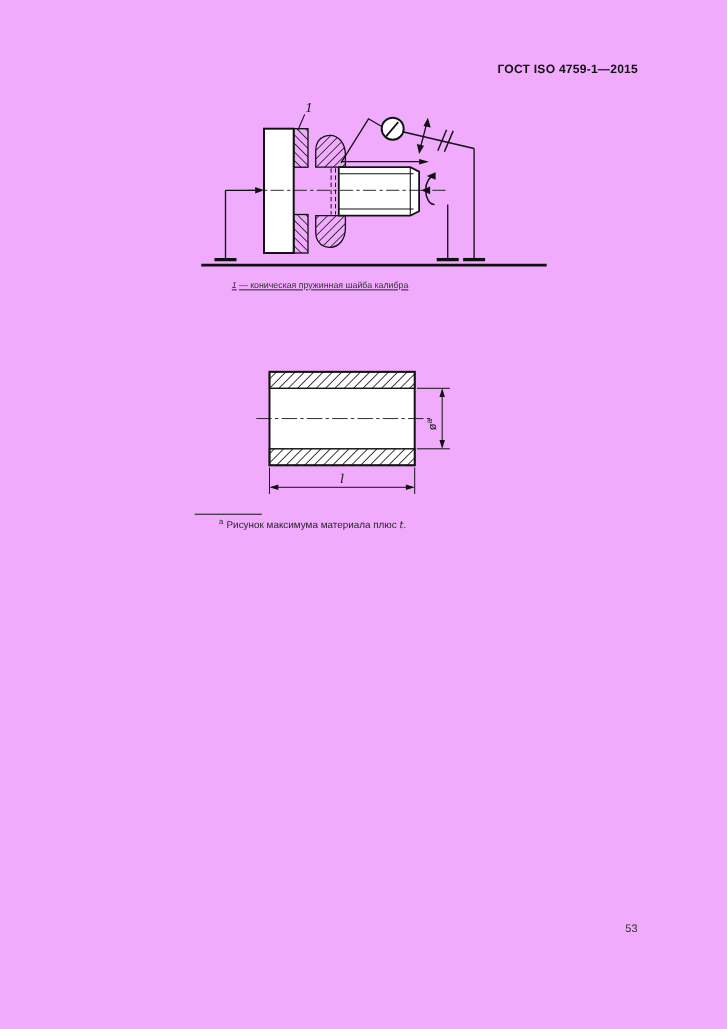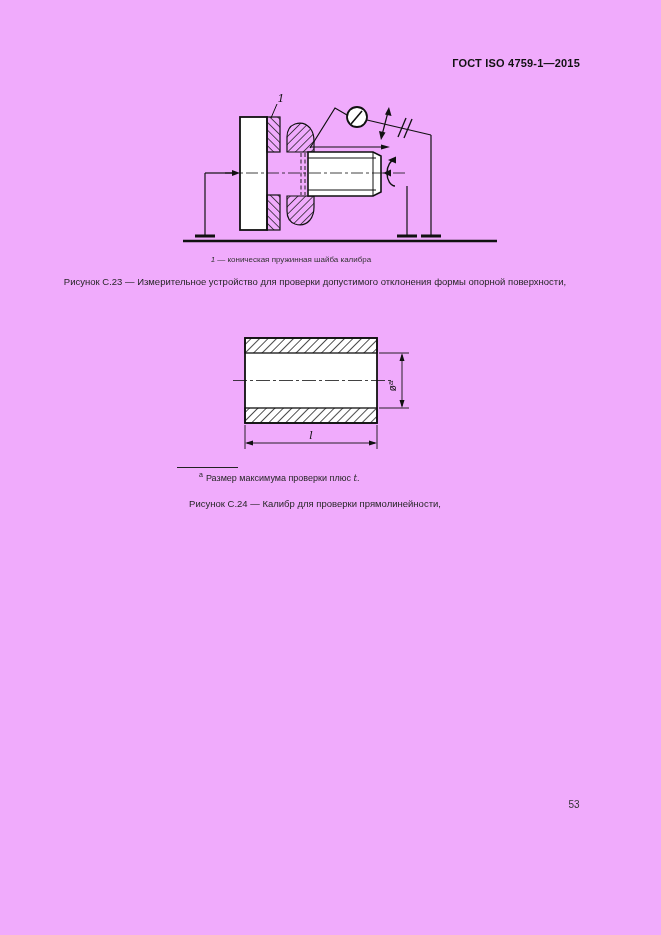--- a/index.html
+++ b/index.html
@@ -8,33 +8,33 @@
     font-family:"Liberation Sans", sans-serif; color:#1c1c1c; overflow:hidden;
   }
   .abs { position:absolute; }
   .header {
     top:57px; left:0; width:580px; text-align:right;
     font-size:11px; font-weight:bold; color:#111; letter-spacing:0.2px;
   }
   .fig-svg { position:absolute; }
   .legend {
     top:255px; left:0; width:582px; text-align:center;
-    font-size:8px; color:#333;
+    font-size:8px; color:#333;text-decoration:underline;
   }
   .legend i { margin-right:2px; }
   .caption {
     left:30px; width:570px; text-align:center;
     font-size:9.5px; color:#262626; line-height:14.5px;
   }
   .caption-c23 { top:275px; }
   .caption-c24 { top:497px; }
   .fn-rule { top:467px; left:177px; width:61px; border-top:1.2px solid #222; height:0; }
   .footnote { top:471px; left:199px; font-size:9px; color:#262626; }
   .footnote sup { font-size:7px; margin-right:3px; }
-  .pagenum { top:799px; left:558px; width:32px; text-align:center; font-size:10px; color:#333; }
+  .pagenum { top:839px; left:558px; width:32px; text-align:center; font-size:10px; color:#333; }
   svg text { fill:#111; }
   .dimletter { font-family:"DejaVu Serif", serif; font-style:italic; }
 </style>
 </head>
 <body>
 
 <div class="page">
 
   <div class="abs header">ГОСТ ISO 4759-1—2015</div>
 
@@ -122,21 +122,20 @@
       <line x1="102" y1="19" x2="96" y2="33" stroke="#111" stroke-width="1"></line>
       <text x="106" y="17" text-anchor="middle" font-size="11" font-style="italic" class="dimletter">1</text>
     </g>
   </svg>
 
   <div class="abs legend">
     <i>1</i><span>— коническая пружинная шайба калибра</span>
   </div>
 
   <div class="abs caption caption-c23">
-    <div>Рисунок С.23 — Измерительное устройство для проверки допустимого отклонения формы опорной поверхности,</div>
   </div>
 
   <svg class="fig-svg" style="left:225px; top:330px;" width="190" height="122" viewBox="0 0 190 122">
     <defs>
       <pattern id="f2a" patternUnits="userSpaceOnUse" width="6" height="6" patternTransform="rotate(45)">
         <line x1="0" y1="0" x2="0" y2="6" stroke="#111" stroke-width="1.5"></line>
       </pattern>
     </defs>
 
     <g>
@@ -166,22 +165,21 @@
       <line x1="22" y1="113" x2="150" y2="113" stroke="#111" stroke-width="0.9"></line>
       <polygon points="20,113 28,110.5 28,115.5" fill="#111"></polygon>
       <polygon points="152,113 144,110.5 144,115.5" fill="#111"></polygon>
       <text x="86" y="109" text-anchor="middle" font-size="11" class="dimletter">l</text>
     </g>
   </svg>
 
   <div class="abs fn-rule"></div>
 
   <div class="abs footnote">
-    <sup>a</sup><span>Размер максимума проверки плюс </span><i class="dimletter">t</i><span>.</span>
+    <sup>a</sup><span>Рисунок максимума материала плюс </span><i class="dimletter">t</i><span>.</span>
   </div>
 
   <div class="abs caption caption-c24">
-    <div>Рисунок С.24 — Калибр для проверки прямолинейности,</div>
   </div>
 
   <div class="abs pagenum">53</div>
 
 </div>
 
 </body></html>

